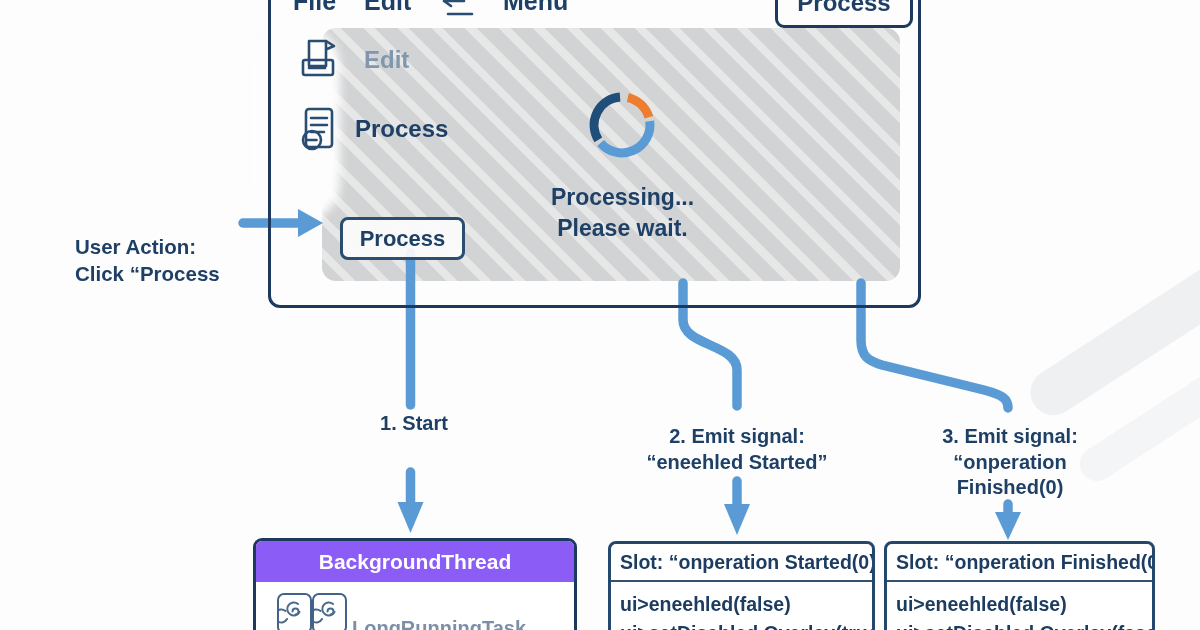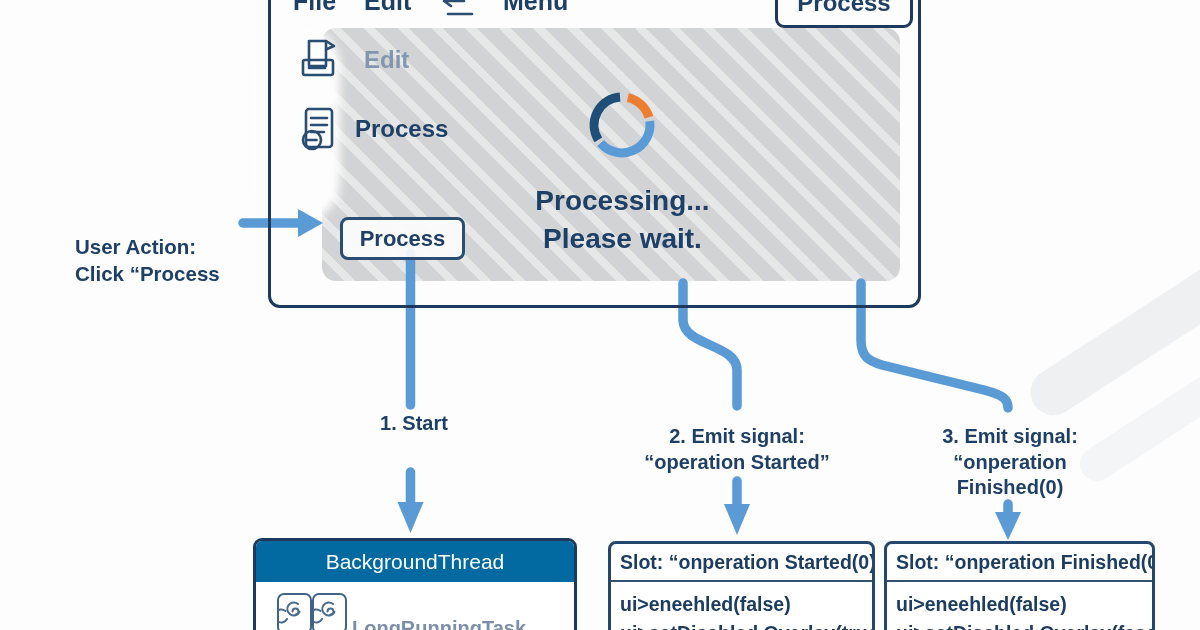--- a/index.html
+++ b/index.html
@@ -22,35 +22,35 @@
   .ov-icon{z-index:3;}
   .ic-export{left:296px;top:36px;}
   .ic-doclist{left:296px;top:105px;}
   .ov-item{font-size:24px;font-weight:600;z-index:3;}
   .ov-edit{left:364px;top:46px;color:#8296ad;}
   .ov-process{left:355px;top:115px;color:#1f4066;}
   .ov-btn{left:340px;top:217px;width:119px;height:37px;border:3px solid #2a4d72;
     border-radius:8px;background:rgba(252,252,253,.92);z-index:3;display:flex;
     align-items:center;justify-content:center;font-size:22px;font-weight:600;color:#1f4066;}
   .spinner{left:582px;top:85px;z-index:3;}
-  .proc-text{left:500px;top:182px;width:245px;text-align:center;font-size:28px;
+  .proc-text{left:500px;top:182px;width:245px;text-align:center;font-size:23px;
     font-weight:600;color:#1f4066;line-height:1.36;z-index:3;}
   
   .user-action{left:75px;top:193px;width:175px;font-size:20.5px;
     font-weight:600;color:#1f4066;line-height:1.32;z-index:3;margin-top:40px;}
   
   .step-label{text-align:center;font-size:20px;font-weight:600;color:#1f4066;
     line-height:1.28;z-index:3;}
   .step1{left:288px;top:411px;width:252px;}
   .step2{left:614px;top:424px;width:246px;}
   .step3{left:896px;top:424px;width:228px;text-align:center;}
   
   .bt-box{left:253px;top:538px;width:318px;height:120px;border:3.5px solid #1d3a5e;
     border-radius:9px;background:#fff;z-index:3;overflow:hidden;}
-  .bt-header{height:41px;background:#0369a1;color:#fff;font-size:21px;font-weight:400;
+  .bt-header{height:41px;background:#8b5cf6;color:#fff;font-size:21px;font-weight:700;
     display:flex;align-items:center;justify-content:center;border-radius:3px 3px 0 0;}
   .swirl{position:absolute;width:31px;height:37px;border:2.2px solid #42628a;
     border-radius:7px;background:#fff;}
   .swirl.s1{left:21px;top:52px;} .swirl.s2{left:56px;top:52px;}
   .bt-faint{position:absolute;left:96px;top:76px;font-size:20px;color:#7b8fa8;font-weight:600;}
   .slot-box{top:541px;height:105px;border:3px solid #24486d;border-radius:8px;
     background:#fff;z-index:3;overflow:hidden;color:#1c3c60;}
   .slot2{left:608px;width:261px;} .slot3{left:884px;width:265px;}
   .slot-title{font-size:19.5px;font-weight:600;padding:7px 9px 6px 9px;
     border-bottom:2px solid #33526f;white-space:nowrap;}
@@ -141,21 +141,21 @@
 <div class="abs user-action">
   <div>User Action:</div>
   <div>Click “Process</div>
 </div>
 
 <div class="abs step-label step1">
   <div>1. Start</div>
 </div>
 <div class="abs step-label step2">
   <div>2. Emit signal:</div>
-  <div>“operation Started”</div>
+  <div>“eneehled Started”</div>
 </div>
 <div class="abs step-label step3">
   <div>3. Emit signal:</div>
   <div>“onperation</div>
   <div>Finished(0)</div>
 </div>
 
 <div class="abs bt-box">
   <div class="bt-header">BackgroundThread</div>
   <div class="swirl s1">

